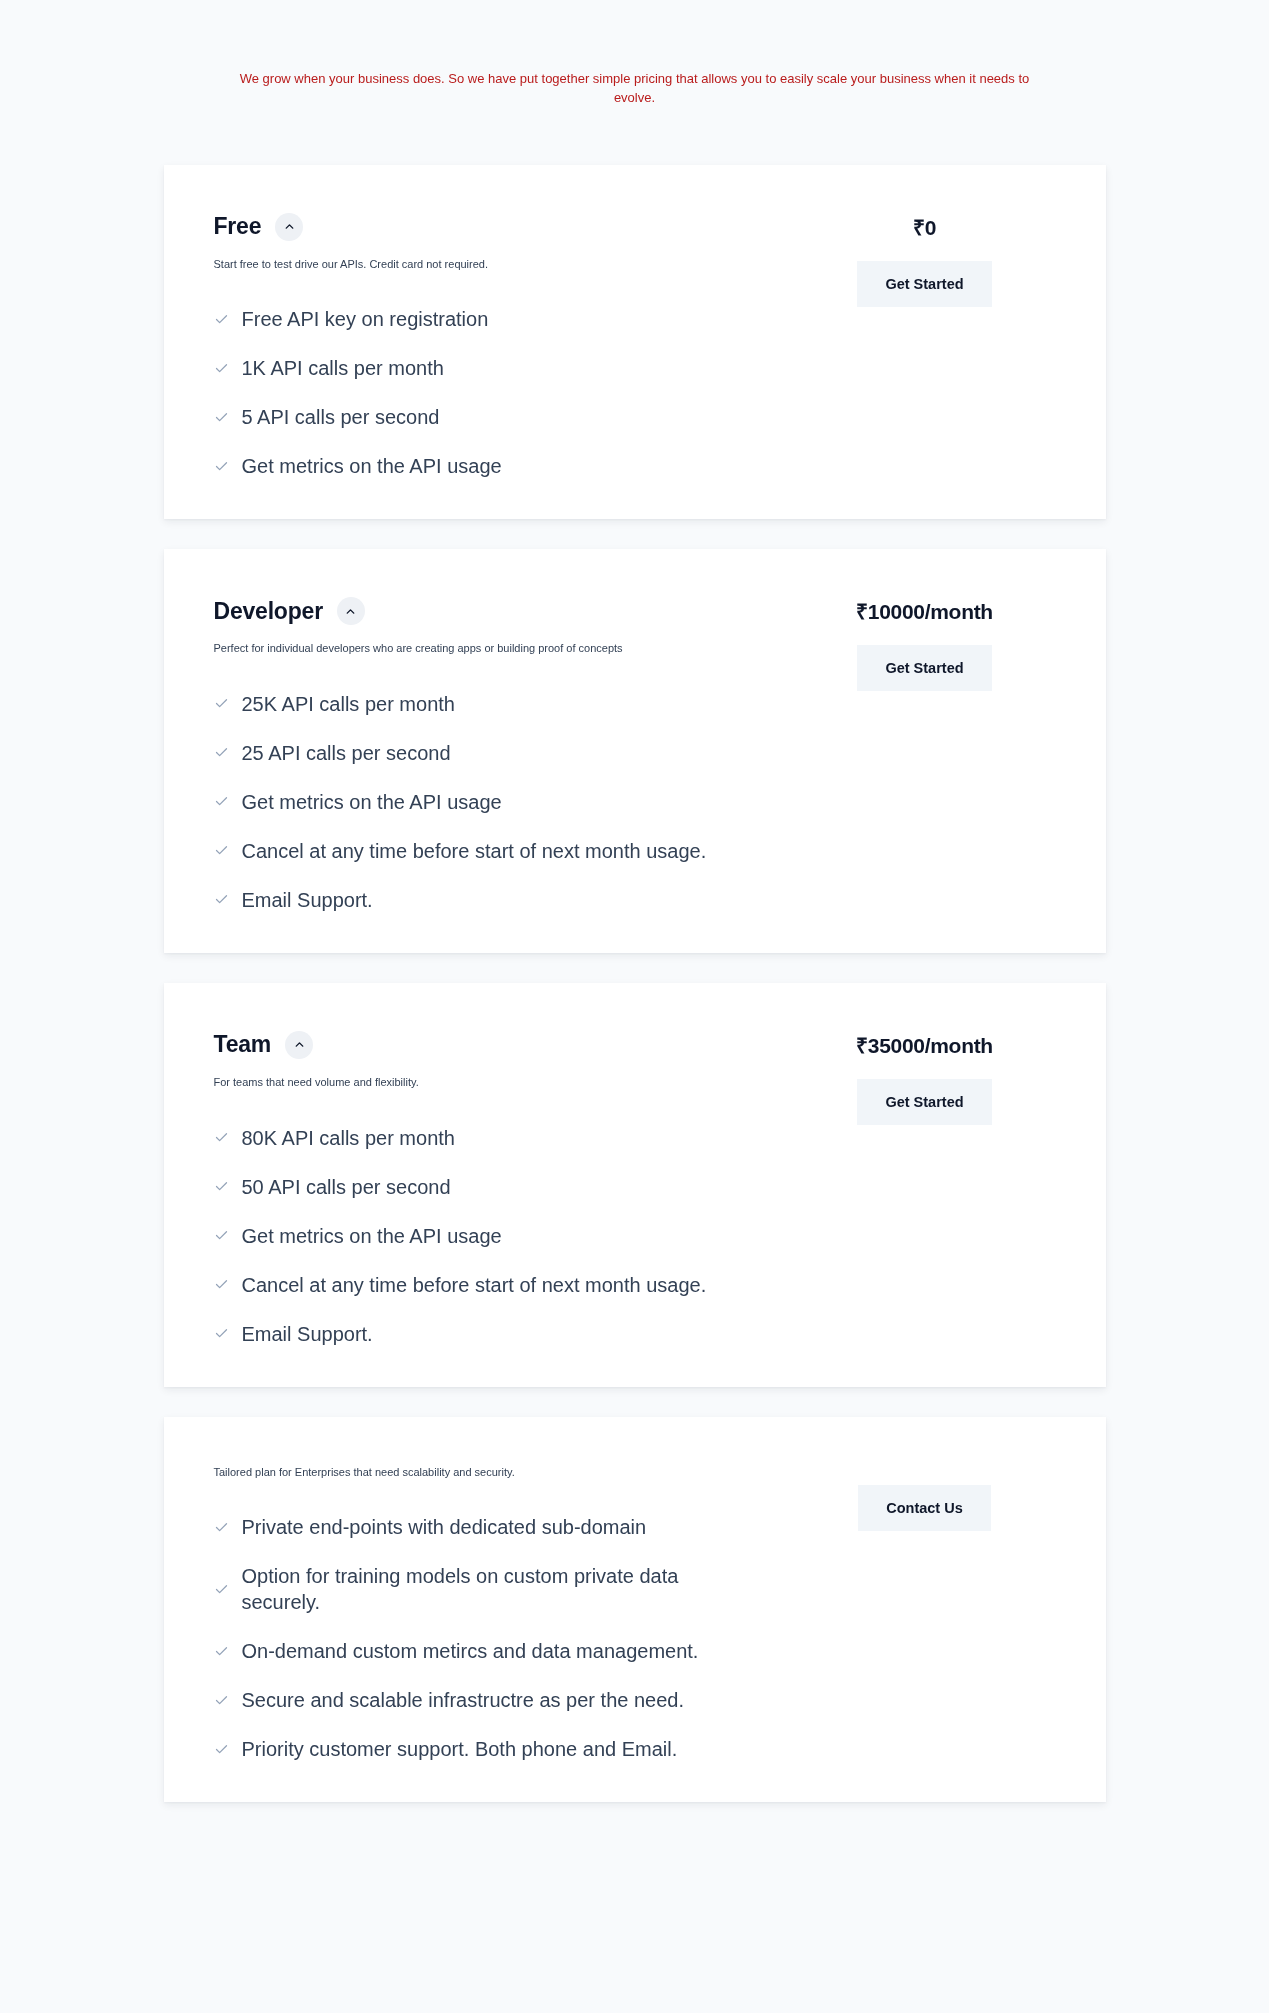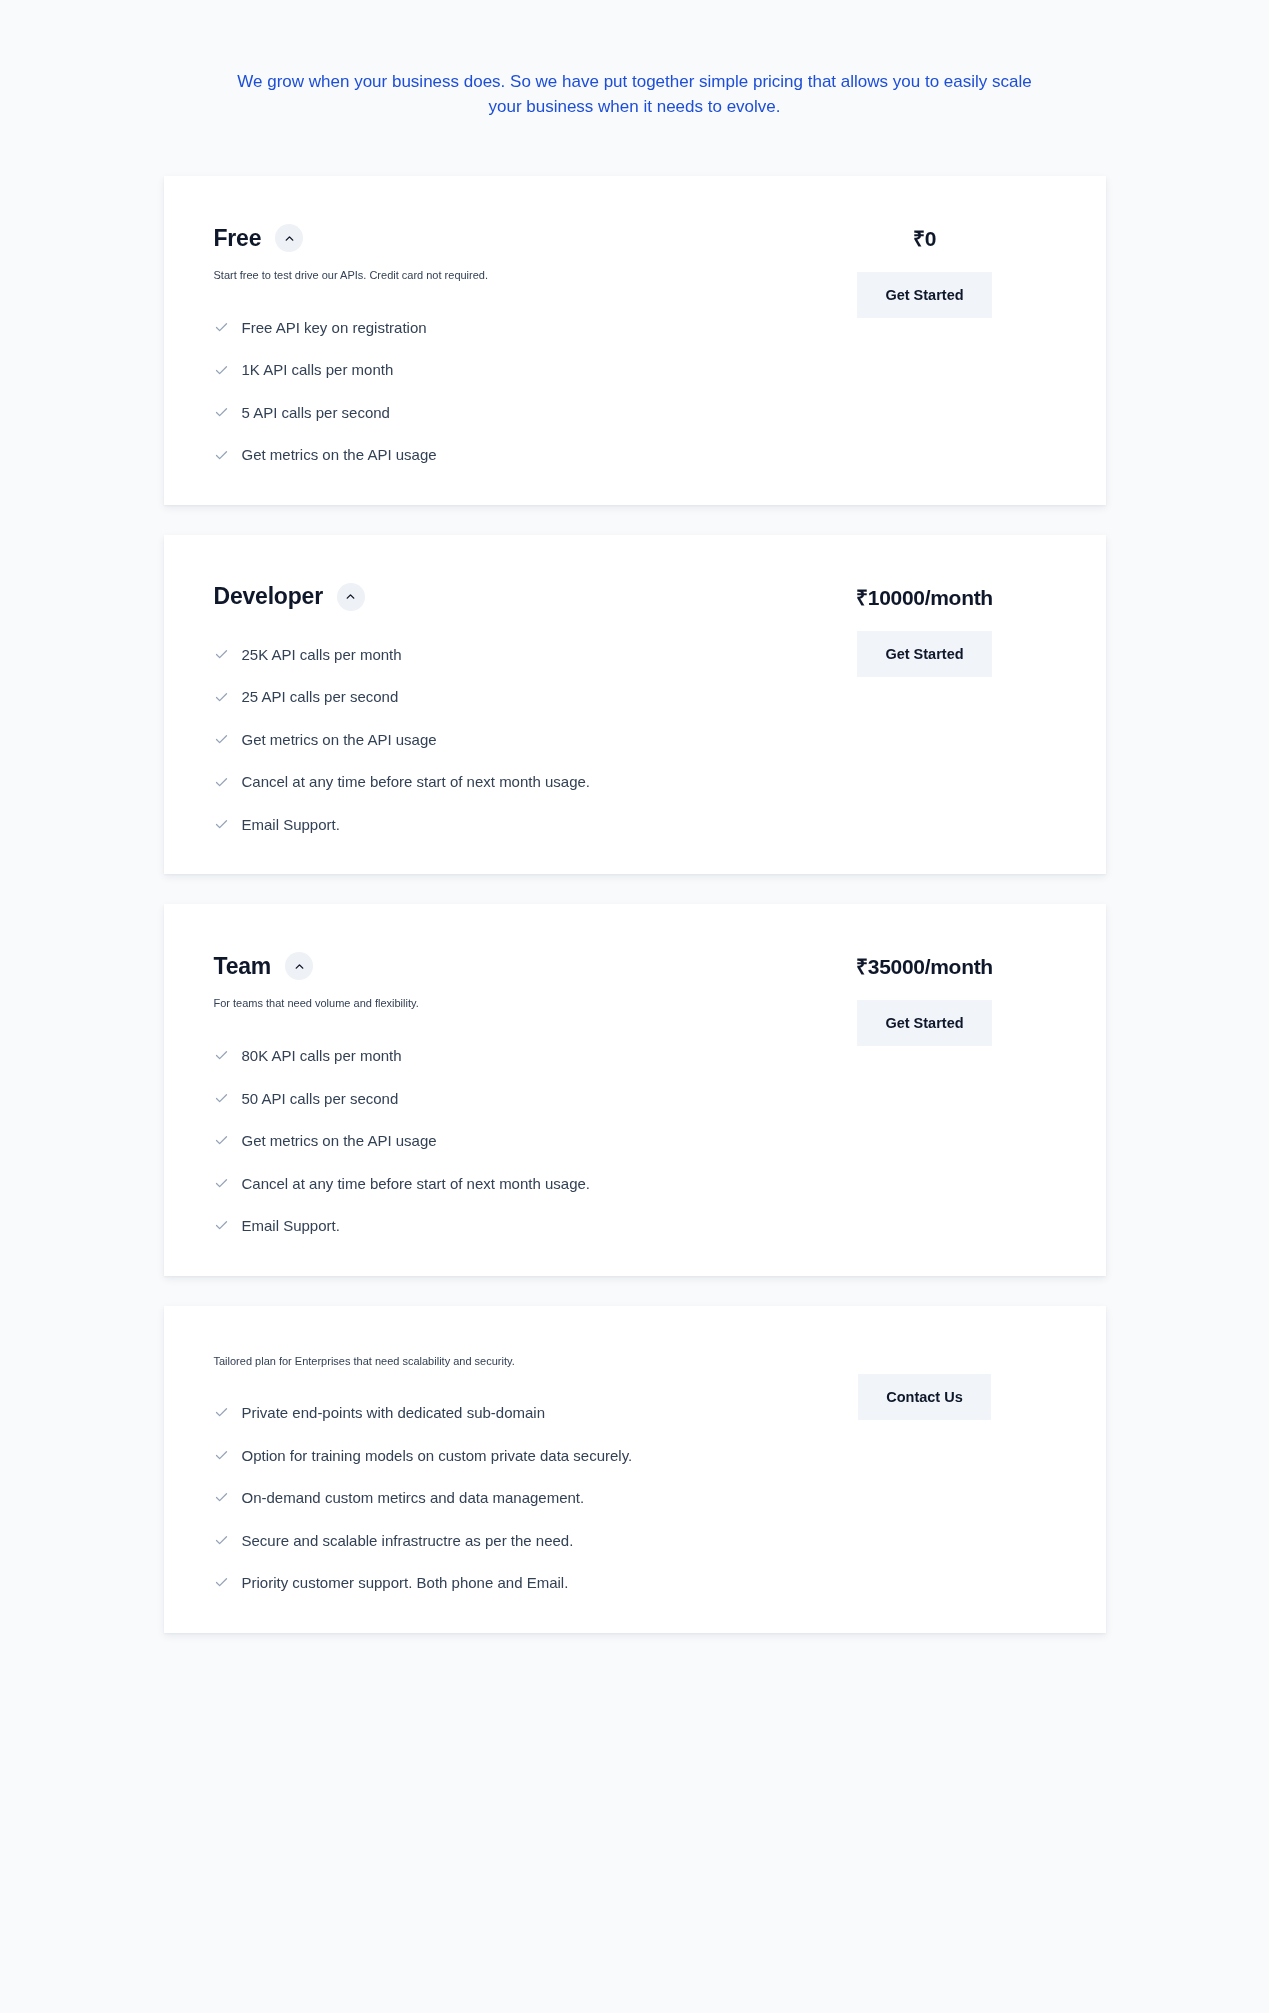--- a/index.html
+++ b/index.html
@@ -27,23 +27,23 @@
     font-size: 31px;
     font-weight: bold;
     color: #0f172a;
     letter-spacing: -0.3px;
     line-height: 1.2;
   }
 
   .page-subtitle {
     margin: 22px auto 0 auto;
     width: 800px;
-    font-size: 17px;
+    font-size: 13px;
     line-height: 1.45;
-    color: #1d4ed8;
+    color: #b91c1c;
   }
 
   
   .cards {
     margin-top: 57px;
     display: flex;
     flex-direction: column;
     gap: 30px;
     align-items: center;
   }
@@ -157,21 +157,21 @@
 
   .check-icon {
     flex: 0 0 auto;
     width: 15px;
     height: 15px;
     display: block;
     color: #94a3b8;
   }
 
   .feature-label {
-    font-size: 15px;
+    font-size: 20px;
     color: #334155;
     line-height: 1.3;
   }
 </style>
 </head>
 <body>
 
 <div>
 
   <header class="page-header">
@@ -237,20 +237,21 @@
           <div class="title-row">
             <span class="plan-name">Developer</span>
             <button class="chevron-btn">
               <span>
                 <svg width="13" height="13" viewBox="0 0 24 24" fill="none" stroke="#0f172a" stroke-width="2.6" stroke-linecap="round" stroke-linejoin="round">
                   <polyline points="6 15 12 9 18 15"></polyline>
                 </svg>
               </span>
             </button>
           </div>
+          <p class="plan-desc justified">Perfect for individual developers who are creating apps or building proof of concepts</p>
           <ul class="features">
             <li class="feature">
               <span>
                 <svg class="check-icon" viewBox="0 0 24 24" fill="none" stroke="currentColor" stroke-width="2" stroke-linecap="round" stroke-linejoin="round">
                   <polyline points="20 6 9 17 4 12"></polyline>
                 </svg>
               </span>
               <span class="feature-label">25K API calls per month</span>
             </li>
             <li class="feature">

